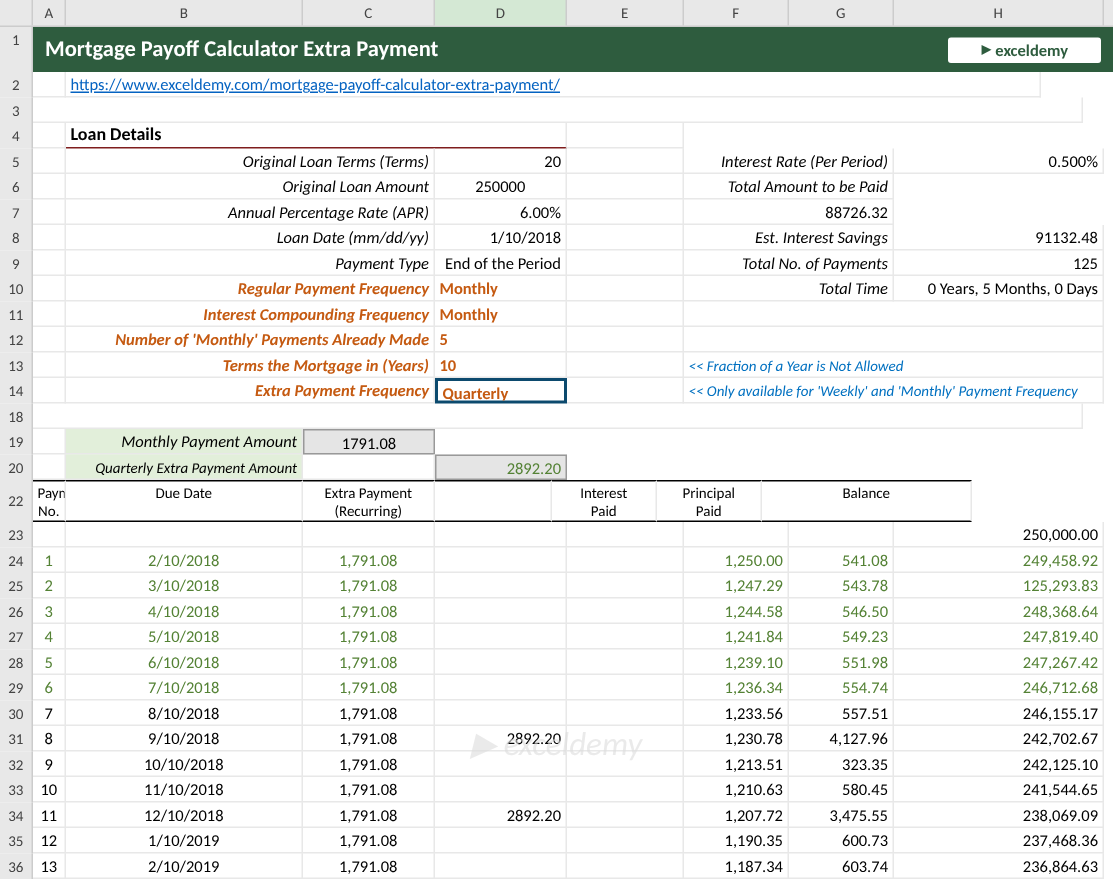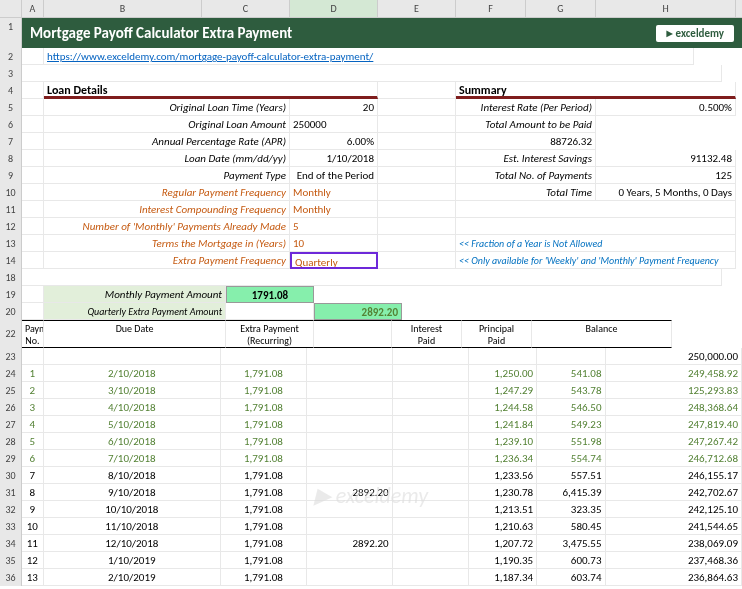--- a/index.html
+++ b/index.html
@@ -4,37 +4,37 @@
 <style>
 * { margin: 0; padding: 0; box-sizing: border-box; }
 body { font-family: Calibri, Arial, sans-serif; font-size: 11px; background: #fff; width: 742px; height: 589px; overflow: hidden; position: relative; }
 .col-headers { display: flex; height: 18px; background: #e8e8e8; border-bottom: 1px solid #ccc; }
 .col-headers div { border-right: 1px solid #ccc; text-align: center; font-size: 10px; color: #444; line-height: 18px; }
 .row-num { width: 22px; background: #e8e8e8; border-right: 1px solid #ccc; text-align: center; font-size: 10px; color: #444; line-height: 17px; flex-shrink: 0; }
 .row { display: flex; height: 17px; }
 .row.title-row { height: 30px; }
 .cell { border-right: 1px solid #e8e8e8; border-bottom: 1px solid #e8e8e8; padding: 0 3px; line-height: 17px; overflow: hidden; white-space: nowrap; }
 .title-bar { background: #2e5c3e; color: #fff; font-size: 15px; font-weight: bold; padding: 6px 8px; display: flex; align-items: center; justify-content: space-between; width: 100%; }
-.logo { background: #fff; color: #2e5c3e; font-size: 11px; padding: 2px 10px; border-radius: 2px; display: flex; align-items: center; }
+.logo { background: #fff; color: #2e5c3e; font-size: 11px; padding: 2px 22px; border-radius: 2px; display: flex; align-items: center; }
 .logo::before { content: "▶"; color: #2e5c3e; margin-right: 3px; font-size: 8px; }
 .link { color: #0563c1; text-decoration: underline; font-size: 11px; }
-.section-hdr { font-weight: bold; font-size: 12px; border-bottom: 3px solid #7f1d1d; }
+.section-hdr { font-weight: bold; font-size: 12px; border-bottom: 1px solid #7f1d1d; }
 .label-r { text-align: right; font-style: italic; }
-.orange { color: #c55a11; font-weight: normal; }
+.orange { color: #c55a11; font-weight: bold; }
 .val { text-align: right; }
 .val-c { text-align: center; }
 .green-txt { color: #548235; }
 .green-fill { background: #e2efda; }
-.green-bold { background: #86efac; font-weight: bold; color: #000; border: 1px solid #999; }
-.highlight-box { border: 2px solid #6d28d9; position: relative; }
+.green-bold { background: #e5e5e5; font-weight: normal; color: #000; border: 1px solid #999; }
+.highlight-box { border: 2px solid #0c4a6e; position: relative; }
 .dropdown-btn { position: absolute; right: -16px; top: 0; width: 15px; height: 15px; background: #f0f0f0; border: 1px solid #999; font-size: 8px; line-height: 13px; text-align: center; }
 .hint { color: #0070c0; font-style: italic; font-size: 10px; }
 .tbl-hdr { border-top: 1px solid #000; border-bottom: 1px solid #000; font-size: 10px; text-align: center; line-height: 12px; padding-top: 2px; }
 .watermark { position: absolute; bottom: 80px; left: 50%; transform: translateX(-50%); font-size: 22px; color: #ddd; opacity: 0.6; pointer-events: none; z-index: 100; font-style: italic; }
-.c-a{width:22px}.c-b{width:182px}.c-c{width:88px}.c-d{width:88px}.c-e{width:78px}.c-f{width:70px}.c-g{width:70px}.c-h{width:140px}
+.c-a{width:22px}.c-b{width:158px}.c-c{width:88px}.c-d{width:88px}.c-e{width:78px}.c-f{width:70px}.c-g{width:70px}.c-h{width:140px}
 </style>
 </head>
 <body>
 
 <div class="col-headers">
   <div class="c-a"></div>
   <div style="width:22px">A</div>
   <div style="width:158px">B</div>
   <div style="width:88px">C</div>
   <div style="width:88px;background:#d4e8d4">D</div>
@@ -63,38 +63,37 @@
 <div class="row">
     <div class="row-num">3</div>
     <div class="cell" style="width:700px"></div>
   </div>
 
 <div class="row">
     <div class="row-num">4</div>
   <div class="cell c-a"></div>
   <div class="cell section-hdr" style="width:334px">Loan Details</div>
   <div class="cell c-e"></div>
-  <div class="cell section-hdr" style="width:280px">Summary</div>
 </div>
 
 <div id="detail-rows">
     <div class="row">
       <div class="row-num">5</div>
       <div class="cell c-a"></div>
-    <div class="cell label-r" style="width:246px">Original Loan Time (Years)</div>
+    <div class="cell label-r" style="width:246px">Original Loan Terms (Terms)</div>
     <div class="cell val  c-d" style="text-align:right;position:relative">20</div>
     <div class="cell c-e"></div>
       <div class="cell label-r" style="width:140px">Interest Rate (Per Period)</div>
       <div class="cell val c-h">0.500%</div>
     </div>
     <div class="row">
       <div class="row-num">6</div>
       <div class="cell c-a"></div>
     <div class="cell label-r" style="width:246px">Original Loan Amount</div>
-    <div class="cell val  c-d" style="text-align:left;position:relative">250000</div>
+    <div class="cell val  c-d" style="text-align:center;position:relative">250000</div>
     <div class="cell c-e"></div>
       <div class="cell label-r" style="width:140px">Total Amount to be Paid</div>
     </div>
     <div class="row">
       <div class="row-num">7</div>
       <div class="cell c-a"></div>
     <div class="cell label-r" style="width:246px">Annual Percentage Rate (APR)</div>
     <div class="cell val  c-d" style="text-align:right;position:relative">6.00%</div>
     <div class="cell c-e"></div>
       <div class="cell val c-h">88726.32</div>
@@ -281,21 +280,21 @@
     <div class="cell val c-h ">246,155.17</div>
     </div>
     <div class="row">
       <div class="row-num">31</div>
     <div class="cell val-c c-a ">8</div>
     <div class="cell val-c c-b ">9/10/2018</div>
     <div class="cell val-c c-c ">1,791.08</div>
     <div class="cell val c-d">2892.20</div>
     <div class="cell c-e"></div>
     <div class="cell val c-f ">1,230.78</div>
-    <div class="cell val c-g ">6,415.39</div>
+    <div class="cell val c-g ">4,127.96</div>
     <div class="cell val c-h ">242,702.67</div>
     </div>
     <div class="row">
       <div class="row-num">32</div>
     <div class="cell val-c c-a ">9</div>
     <div class="cell val-c c-b ">10/10/2018</div>
     <div class="cell val-c c-c ">1,791.08</div>
     <div class="cell val c-d"></div>
     <div class="cell c-e"></div>
     <div class="cell val c-f ">1,213.51</div>

